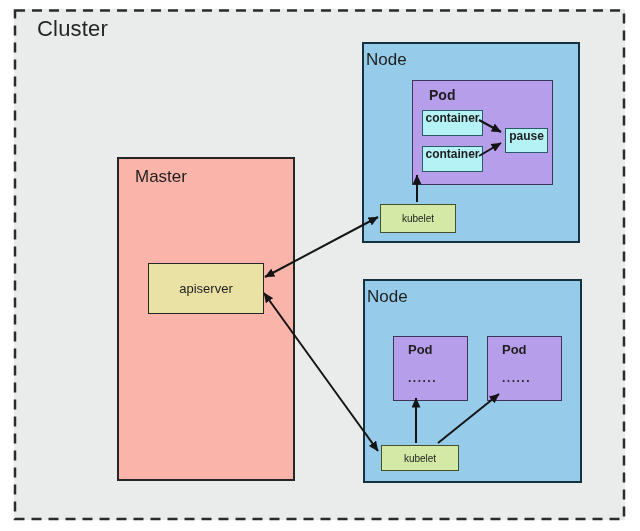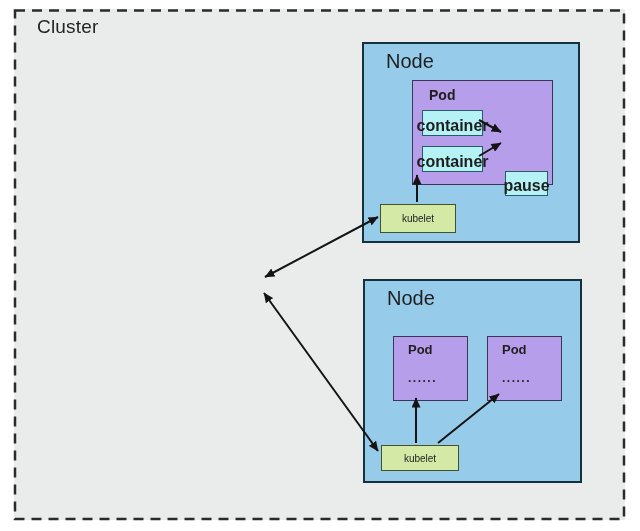--- a/index.html
+++ b/index.html
@@ -15,21 +15,21 @@
   .stage { position: relative; width: 640px; height: 531px; overflow: hidden; }
 
   .box { position: absolute; box-sizing: border-box; }
 
   .cluster {
     left: 14px; top: 9px; width: 611px; height: 511px;
     background: var(--cluster-bg, #eaeceb);
   }
   .cluster-label {
     position: absolute; left: 23px; top: 7px;
-    font-size: 19px; color: #242424; letter-spacing: 0.2px;
+    font-size: 22px; color: #242424; letter-spacing: 0.2px;
   }
 
   .master {
     left: 117px; top: 157px; width: 178px; height: 324px;
     background: var(--master-bg, #fbb4a9);
     border: 2px solid var(--border-dark, #252525);
   }
   .master-label { position: absolute; left: 16px; top: 8px; font-size: 17px; }
 
   .apiserver {
@@ -39,40 +39,40 @@
     display: flex; align-items: center; justify-content: center;
     font-size: 13px;
   }
 
   .node {
     background: var(--node-bg, #96ccea);
     border: 2px solid var(--node-border, #14313f);
   }
   .node-1 { left: 362px; top: 42px; width: 218px; height: 201px; }
   .node-2 { left: 363px; top: 279px; width: 219px; height: 204px; }
-  .node-label { position: absolute; left: 22px; top: 6px; font-size: 20px; }
+  .node-label { position: absolute; left: 2px; top: 6px; font-size: 17px; }
 
   .pod {
     background: var(--pod-bg, #b79eea);
     border: 1.5px solid var(--pod-border, #3c3558);
     font-weight: bold;
   }
   .pod-big { left: 48px; top: 36px; width: 141px; height: 105px; }
   .pod-label { position: absolute; left: 16px; top: 6px; font-size: 14px; }
 
   .cyanbox {
     position: absolute;
     background: var(--container-bg, #b5f2f5);
     border: 1.5px solid var(--cyan-border, #2a5a66);
-    display: flex; align-items: flex-end; justify-content: center;
-    font-size: 16px;
+    display: flex; align-items: flex-start; justify-content: center;
+    font-size: 12px;
   }
   .container-1 { left: 9px; top: 29px; width: 59px; height: 24px; }
   .container-2 { left: 9px; top: 65px; width: 59px; height: 24px; }
-  .pause { left: 92px; top: 47px; width: 41px; height: 23px; margin-top: 43px; }
+  .pause { left: 92px; top: 47px; width: 41px; height: 23px; }
 
   .kubelet {
     position: absolute;
     background: var(--kubelet-bg, #d4e9a6);
     border: 1.5px solid var(--kubelet-border, #44502a);
     display: flex; align-items: center; justify-content: center;
     font-size: 10px;
   }
   .kubelet-1 { left: 16px; top: 160px; width: 74px; height: 27px; }
   .kubelet-2 { left: 16px; top: 164px; width: 76px; height: 24px; }
@@ -99,20 +99,26 @@
 </head>
 <body>
 
 <div class="stage">
 
   <div class="box cluster">
     <div class="cluster-label">Cluster</div>
 
   </div>
 
+  <div class="box master">
+    <div class="master-label">Master</div>
+    <div class="box apiserver">
+      <span>apiserver</span>
+    </div>
+  </div>
 
   <div class="box node node-1">
     <div class="node-label">Node</div>
 
     <div class="box pod pod-big">
       <div class="pod-label">Pod</div>
       <div class="cyanbox container-1">
         <span>container</span>
       </div>
       <div class="cyanbox container-2">

